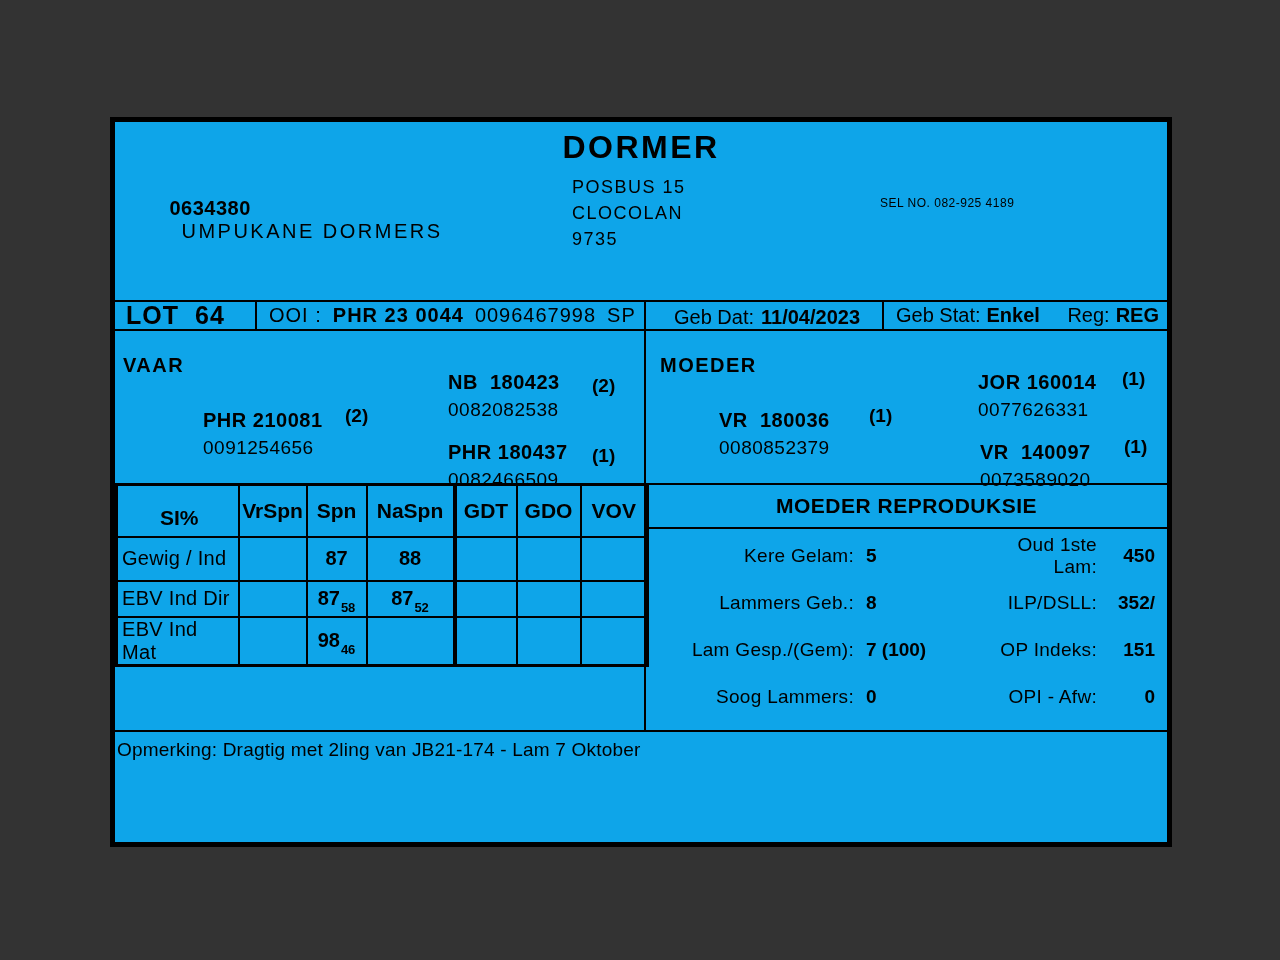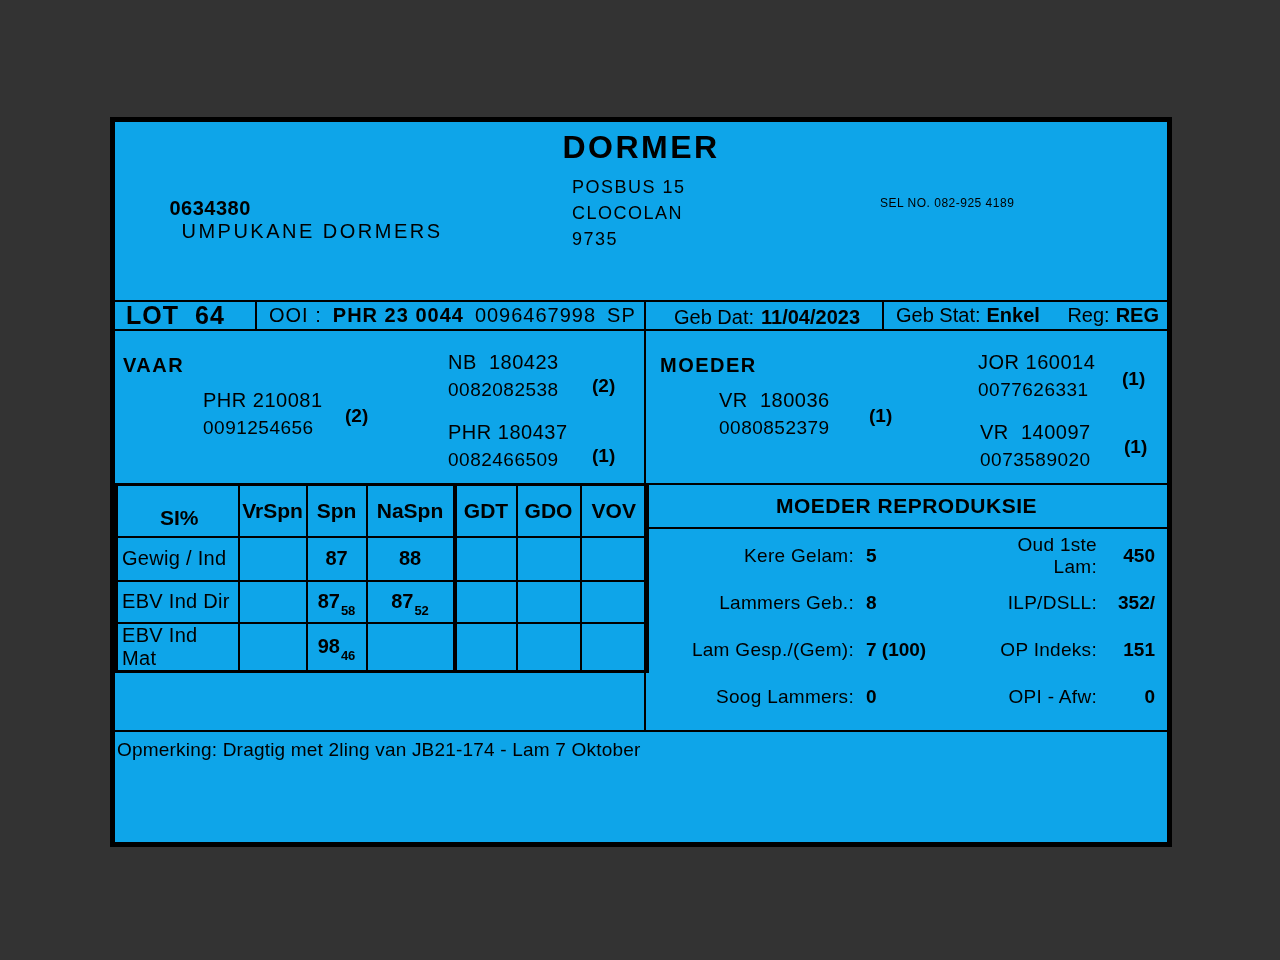--- a/index.html
+++ b/index.html
@@ -31,21 +31,21 @@
   .stat-cell { flex:1; display:flex; align-items:center; justify-content:space-between;
                padding:0 8px 0 12px; font-size:20px; }
   .grp { display:flex; gap:6px; }
   .b { font-weight:bold; }
 
   
   .pedigree { position:absolute; left:0; top:223px; width:1052px; height:138px; }
   .ped-title { position:absolute; font-weight:bold; font-size:20px; letter-spacing:1.5px; }
   .t-vaar { left:8px; top:9px; } .t-moeder { left:545px; top:9px; }
   .animal { position:absolute; width:205px; }
-  .a-tag { font-weight:normal; font-size:20px; white-space:pre; letter-spacing:0.5px; }
+  .a-tag { font-weight:bold; font-size:20px; white-space:pre; letter-spacing:0.5px;margin-top:20px; }
   .a-id  { font-size:19px; margin-top:5px; letter-spacing:0.5px; }
   .a-note{ position:absolute; font-weight:bold; font-size:19px; left:144px; top:18px; }
   .b-sire { left:88px;  top:44px; } .b-sire .a-note { left:142px; top:16px; }
   .b-dam  { left:604px; top:44px; } .b-dam  .a-note { left:150px; top:16px; }
   .b-sgp1 { left:333px; top:6px;  } .b-sgp1 .a-note { top:24px; }
   .b-sgp2 { left:333px; top:76px; } .b-sgp2 .a-note { top:24px; }
   .b-dgp1 { left:863px; top:6px;  } .b-dgp1 .a-note { top:17px; }
   .b-dgp2 { left:865px; top:76px; } .b-dgp2 .a-note { top:15px; }
 
   .vline { position:absolute; left:529px; top:178px; width:2px; height:430px; background:#000; }
@@ -53,21 +53,21 @@
   
   .si-wrap { position:absolute; left:0; top:361px; }
   table.si { border-collapse:collapse; table-layout:fixed; width:531px; border:3px solid #000; }
   table.si th, table.si td { border:2px solid #000; overflow:hidden; }
   table.si th { font-size:21px; font-weight:bold; text-align:center; }
   th.h-first { text-align:left; padding-left:3px; font-size:22px; vertical-align:bottom; padding-bottom:6px; }
   td.lbl { text-align:left; padding-left:4px; font-size:20px; letter-spacing:0.3px; }
   td.c   { text-align:center; font-size:20px; font-weight:bold; }
   .thick { border-left:4px solid #000 !important; }
   .sub { font-size:13px; font-weight:bold; position:relative; top:7px; margin-left:1px; }
-  tr.hr  { height:52px; } tr.r1 { height:44px; } tr.r2 { height:42px; } tr.r3 { height:47px; }
+  tr.hr  { height:52px; } tr.r1 { height:44px; } tr.r2 { height:36px; } tr.r3 { height:47px; }
 
   
   .index-row { position:absolute; left:0; top:558px; width:531px; height:50px; font-size:20px; }
   .index-row span { position:absolute; top:13px; letter-spacing:0.5px; }
   .lmi-l { left:65px; }  .lmi-v { left:142px; font-weight:bold; }
   .ri-l  { left:221px; } .ri-v  { left:258px; font-weight:bold; }
   .gi-l  { left:382px; } .gi-v  { left:435px; font-weight:bold; }
 
   
   .repro { position:absolute; left:531px; top:361px; width:521px; height:247px;

